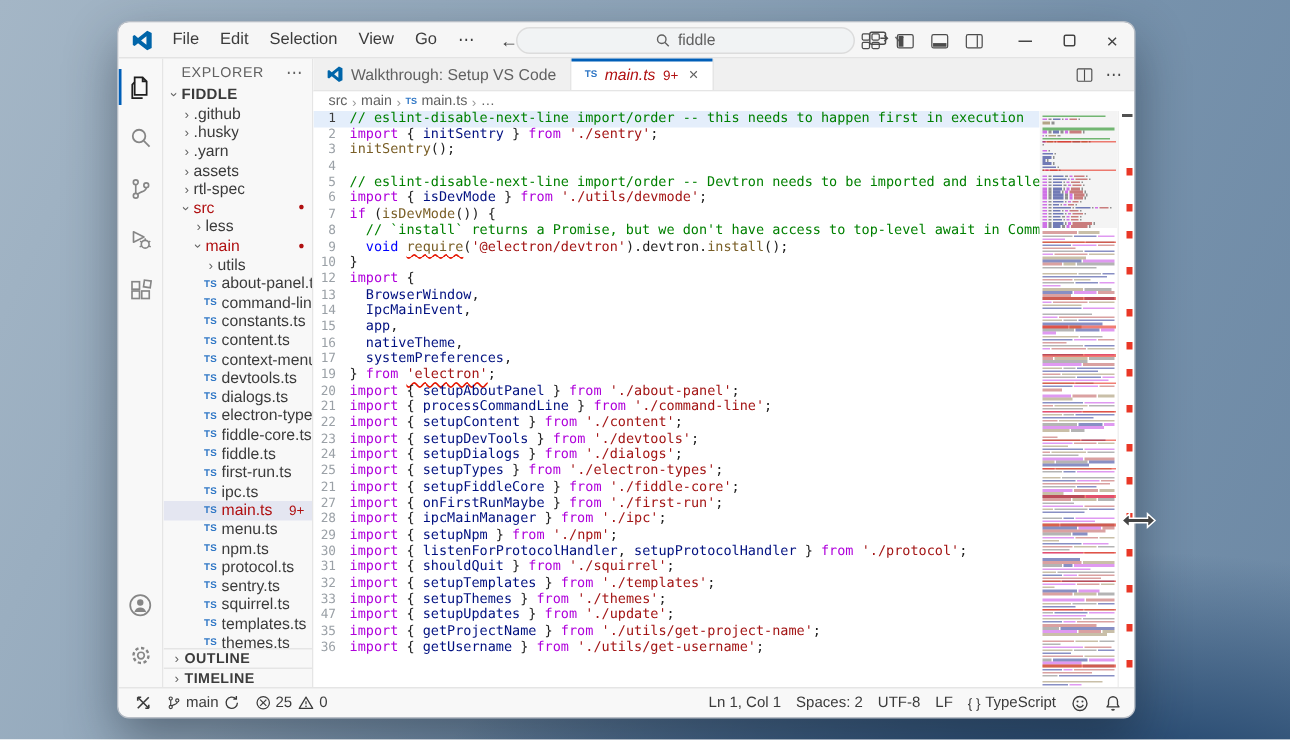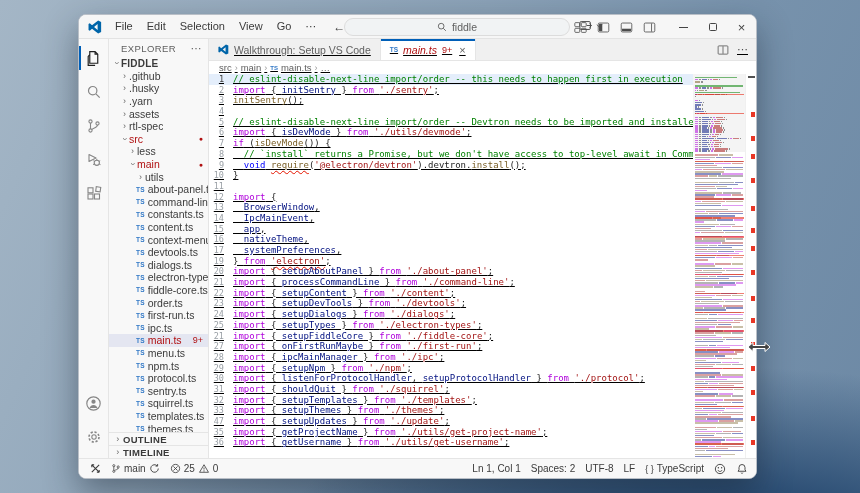--- a/index.html
+++ b/index.html
@@ -56,21 +56,21 @@
   .trow .lbl { overflow:hidden; text-overflow:clip; }
   .trow .lbl.err { color:#b01011; }
   .trow .lbl.root { font-weight:bold; font-size:10px; letter-spacing:.2px; }
   .trow .deco { margin-left:auto; padding-right:5px; color:#b01011; font-size:9px; }
   .trow .deco.dot { font-size:7px; }
   .panel-row { height:13px; display:flex; align-items:center; font-size:9.5px; font-weight:bold;
     letter-spacing:.3px; color:#3b3b3b; border-top:1px solid #e5e5e5; padding-left:4px; }
   .panel-row .chev { width:10px; font-size:9px; font-weight:normal; color:#646464; text-align:center; }
 
   
-  .editor { flex:1 1 auto; display:flex; flex-direction:column; min-width:0; background:#fff;text-decoration:underline; }
+  .editor { flex:1 1 auto; display:flex; flex-direction:column; min-width:0; background:#fff; }
   .tabbar { height:22px; flex:0 0 22px; background:#f0f0f0; display:flex; align-items:stretch; border-bottom:1px solid #e5e5e5; }
   .tab { display:flex; align-items:center; gap:5px; padding:0 9px; font-size:10.5px; color:#616161;
     border-right:1px solid #e5e5e5; position:relative; }
   .tab.active { background:#fff; color:#3b3b3b; }
   .tab.active::before { content:""; position:absolute; left:0; right:0; top:0; height:2px; background:#005fb8; }
   .tab .tsicon { color:#3178c6; font-weight:bold; font-size:6.5px; }
   .tab .mod { color:#b01011; font-style:italic; }
   .tab .badge { color:#b01011; font-size:9px; }
   .tab .close { color:#616161; font-size:11px; margin-left:2px; }
   .tab-actions { margin-left:auto; display:flex; align-items:center; gap:8px; padding-right:8px; color:#4b4b4b; }
@@ -320,21 +320,21 @@
             <div class="trow" style="padding-left: 27px;">
               <span class="tsicon">TS</span>
               <span class="lbl">electron-types.ts</span>
             </div>
             <div class="trow" style="padding-left: 27px;">
               <span class="tsicon">TS</span>
               <span class="lbl">fiddle-core.ts</span>
             </div>
             <div class="trow" style="padding-left: 27px;">
               <span class="tsicon">TS</span>
-              <span class="lbl">order.ts</span>
+              <span class="lbl">fiddle.ts</span>
             </div>
             <div class="trow" style="padding-left: 27px;">
               <span class="tsicon">TS</span>
               <span class="lbl">first-run.ts</span>
             </div>
             <div class="trow" style="padding-left: 27px;">
               <span class="tsicon">TS</span>
               <span class="lbl">ipc.ts</span>
             </div>
             <div class="trow sel" style="padding-left: 27px;">
@@ -420,21 +420,20 @@
               <div class="cl cur"><span class="ln">1</span><span class="tk-c">// eslint-disable-next-line import/order -- this needs to happen first in execution</span></div>
               <div class="cl"><span class="ln">2</span><span class="tk-k">import</span><span class="tk-p"> { </span><span class="tk-t">initSentry</span><span class="tk-p"> } </span><span class="tk-k">from</span><span class="tk-p"> </span><span class="tk-s">'./sentry'</span><span class="tk-p">;</span></div>
               <div class="cl"><span class="ln">3</span><span class="tk-f">initSentry</span><span class="tk-p">();</span></div>
               <div class="cl"><span class="ln">4</span></div>
               <div class="cl"><span class="ln">5</span><span class="tk-c">// eslint-disable-next-line import/order -- Devtron needs to be imported and installed before any ipcMain</span></div>
               <div class="cl"><span class="ln">6</span><span class="tk-k">import</span><span class="tk-p"> { </span><span class="tk-t">isDevMode</span><span class="tk-p"> } </span><span class="tk-k">from</span><span class="tk-p"> </span><span class="tk-s">'./utils/devmode'</span><span class="tk-p">;</span></div>
               <div class="cl"><span class="ln">7</span><span class="tk-k">if</span><span class="tk-p"> (</span><span class="tk-f">isDevMode</span><span class="tk-p">()) {</span></div>
               <div class="cl"><span class="ln">8</span><span class="tk-c">  // `install` returns a Promise, but we don't have access to top-level await in CommonJS</span></div>
               <div class="cl"><span class="ln">9</span><span class="tk-p">  </span><span class="tk-v">void</span><span class="tk-p"> </span><span class="tk-f sqg">require</span><span class="tk-p">(</span><span class="tk-s">'@electron/devtron'</span><span class="tk-p">).devtron.</span><span class="tk-f">install</span><span class="tk-p">();</span></div>
               <div class="cl"><span class="ln">10</span><span class="tk-p">}</span></div>
-              <div class="cl"><span class="ln">11</span></div>
               <div class="cl"><span class="ln">12</span><span class="tk-k">import</span><span class="tk-p"> {</span></div>
               <div class="cl"><span class="ln">13</span><span class="tk-p">  </span><span class="tk-t">BrowserWindow</span><span class="tk-p">,</span></div>
               <div class="cl"><span class="ln">14</span><span class="tk-p">  </span><span class="tk-t">IpcMainEvent</span><span class="tk-p">,</span></div>
               <div class="cl"><span class="ln">15</span><span class="tk-p">  </span><span class="tk-t">app</span><span class="tk-p">,</span></div>
               <div class="cl"><span class="ln">16</span><span class="tk-p">  </span><span class="tk-t">nativeTheme</span><span class="tk-p">,</span></div>
               <div class="cl"><span class="ln">17</span><span class="tk-p">  </span><span class="tk-t">systemPreferences</span><span class="tk-p">,</span></div>
               <div class="cl"><span class="ln">19</span><span class="tk-p">} </span><span class="tk-k">from</span><span class="tk-p"> </span><span class="tk-s sqg">'electron'</span><span class="tk-p">;</span></div>
               <div class="cl"><span class="ln">20</span><span class="tk-k">import</span><span class="tk-p"> { </span><span class="tk-t">setupAboutPanel</span><span class="tk-p"> } </span><span class="tk-k">from</span><span class="tk-p"> </span><span class="tk-s">'./about-panel'</span><span class="tk-p">;</span></div>
               <div class="cl"><span class="ln">21</span><span class="tk-k">import</span><span class="tk-p"> { </span><span class="tk-t">processCommandLine</span><span class="tk-p"> } </span><span class="tk-k">from</span><span class="tk-p"> </span><span class="tk-s">'./command-line'</span><span class="tk-p">;</span></div>
               <div class="cl"><span class="ln">22</span><span class="tk-k">import</span><span class="tk-p"> { </span><span class="tk-t">setupContent</span><span class="tk-p"> } </span><span class="tk-k">from</span><span class="tk-p"> </span><span class="tk-s">'./content'</span><span class="tk-p">;</span></div>

